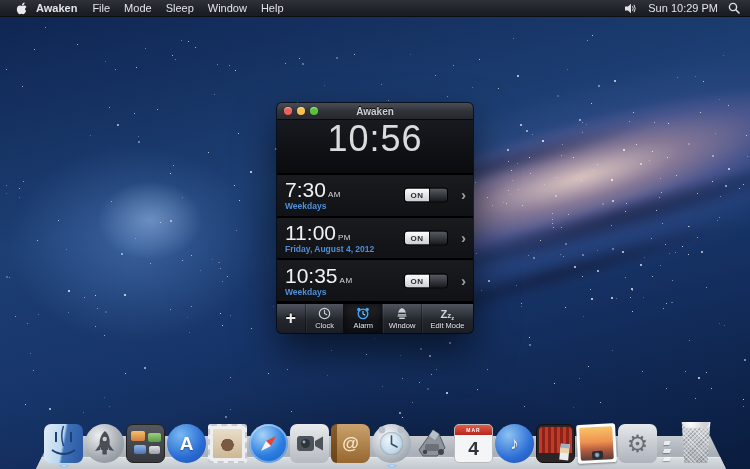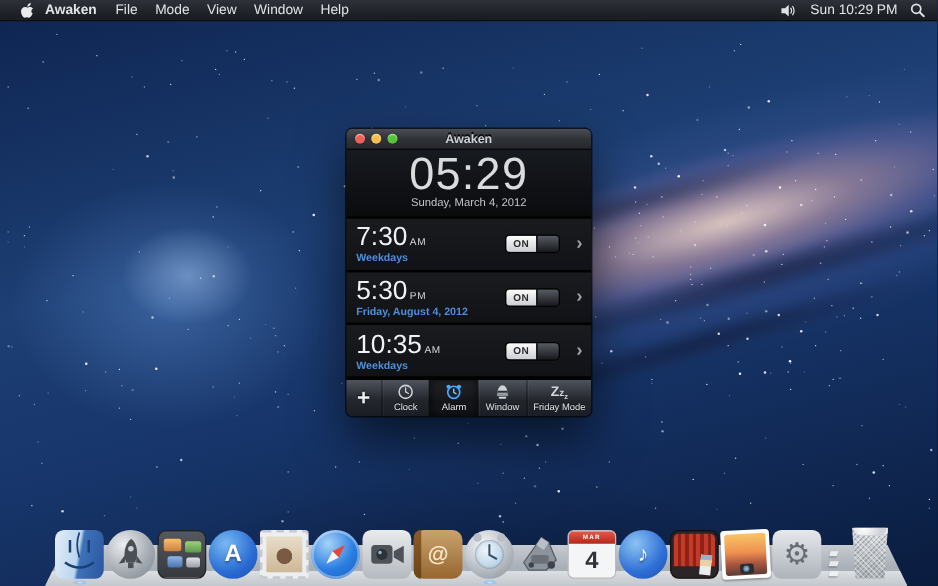--- a/index.html
+++ b/index.html
@@ -527,21 +527,21 @@
 
   <div class="menubar">
     <span class="apple">
       <svg width="12" height="14" viewBox="0 0 13 15">
         <path fill="#e8eaec" d="M8.3 2.6c.5-.6 1.4-1.1 2.1-1.1.1.8-.2 1.6-.8 2.2-.5.6-1.3 1.1-2.1 1-.1-.8.3-1.6.8-2.1zM10.9 8.9c0-1.4.8-2.1 1.5-2.6-.6-.9-1.6-1.4-2.6-1.4-.9 0-1.7.5-2.2.5-.5 0-1.3-.5-2.2-.5C3.7 4.9 2 6.3 2 8.8c0 2.7 1.9 5.4 3.1 5.4.6 0 1.1-.4 1.9-.4s1.2.4 1.9.4c1.2 0 2.8-2.3 3.1-3.8-.7-.3-1.1-1-1.1-1.5z"></path>
       </svg>
     </span>
     <span class="appname">Awaken</span>
     <span class="mitem">File</span>
     <span class="mitem">Mode</span>
-    <span class="mitem">View</span>
+    <span class="mitem">Sleep</span>
     <span class="mitem">Window</span>
     <span class="mitem">Help</span>
     <span class="spacer"></span>
     <span class="mstatus">
       <svg width="13" height="11" viewBox="0 0 13 11">
         <polygon points="0,3.5 3,3.5 6,0.8 6,10.2 3,7.5 0,7.5" fill="#dfe1e4"></polygon>
         <path d="M7.5 3.2 Q9 5.5 7.5 7.8 M9 1.8 Q11.4 5.5 9 9.2" stroke="#dfe1e4" stroke-width="1" fill="none"></path>
       </svg>
       <span>Sun 10:29 PM</span>
       <svg width="12" height="12" viewBox="0 0 12 12">
@@ -555,43 +555,42 @@
     <div class="titlebar">
       <span class="lights">
         <span class="light red"></span>
         <span class="light yellow"></span>
         <span class="light green"></span>
       </span>
       <span class="wtitle">Awaken</span>
     </div>
 
     <div class="clockarea">
-      <div class="bigtime">05:29</div>
-      <div class="wdate">Sunday, March 4, 2012</div>
+      <div class="bigtime">10:56</div>
     </div>
 
     <div class="rows">
       <div class="arow">
         <div class="ainfo">
           <div class="tline">
             <span class="atime">7:30</span>
             <span class="amer">AM</span>
           </div>
           <span class="albl">Weekdays</span>
         </div>
         <span class="toggle">
           <span class="ton">ON</span>
           <span class="tknob"></span>
         </span>
         <span class="chev">›</span>
       </div>
       <div class="arow">
         <div class="ainfo">
           <div class="tline">
-            <span class="atime">5:30</span>
+            <span class="atime">11:00</span>
             <span class="amer">PM</span>
           </div>
           <span class="albl">Friday, August 4, 2012</span>
         </div>
         <span class="toggle">
           <span class="ton">ON</span>
           <span class="tknob"></span>
         </span>
         <span class="chev">›</span>
       </div>
@@ -633,21 +632,21 @@
         <svg width="12" height="13" viewBox="0 0 12 13">
           <path d="M2 8 C2 3.5 4 1.2 6 1.2 C8 1.2 10 3.5 10 8 Z" fill="#ced2d7"></path>
           <rect x="1.4" y="8" width="9.2" height="2" rx="1" fill="#8d939b"></rect>
           <rect x="3" y="10.4" width="6" height="1.6" rx="0.8" fill="#ced2d7"></rect>
           <rect x="2.2" y="5.6" width="7.6" height="1.6" fill="#2a2d33"></rect>
         </svg>
         <span class="lbl">Window</span>
       </span>
       <span class="tab wide">
         <span class="zz"><span class="z1">Z</span><span class="z2">z</span><span class="z3">z</span></span>
-        <span class="lbl">Friday Mode</span>
+        <span class="lbl">Edit Mode</span>
       </span>
     </div>
   </div>
 
   <div class="dock">
     <div class="shelf"></div>
     <div class="dicons">
       <div class="di ic-finder" style="border-radius:7px;">
         <svg viewBox="0 0 39 39">
           <path d="M12 8 v10 M27 8 v10" stroke="#1c3f74" stroke-width="2" fill="none"></path>

